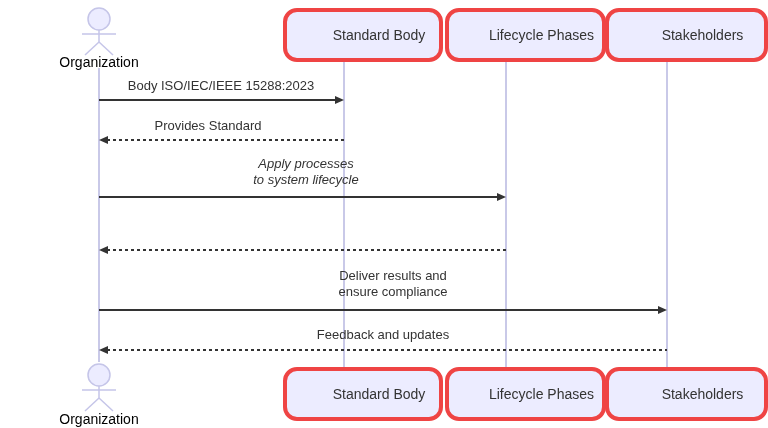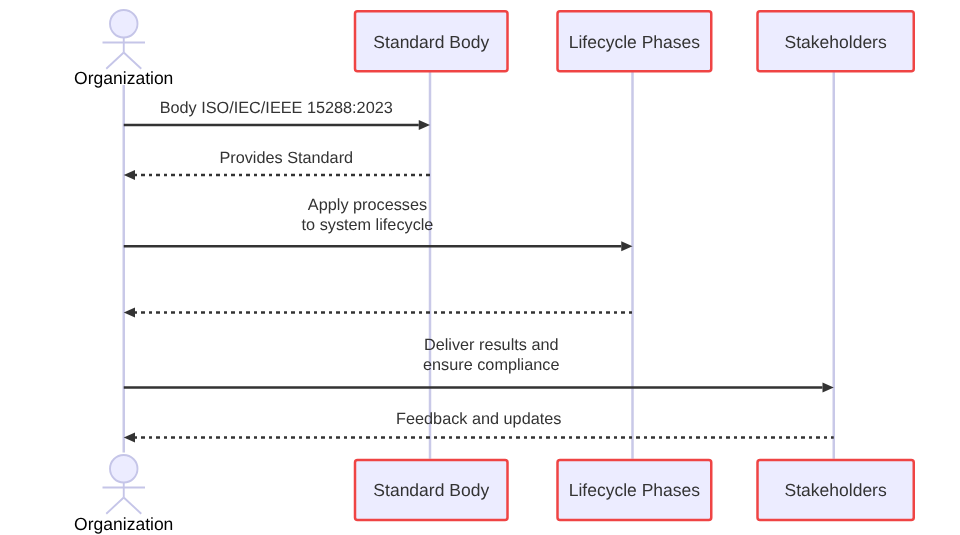--- a/index.html
+++ b/index.html
@@ -1,23 +1,23 @@
 <!DOCTYPE html>
 <html><head>
 <meta charset="utf-8">
 <style>
   html,body{margin:0;padding:0;background:#fff;}
   .diagram{
     position:relative;width:768px;height:428px;background:#fff;overflow:hidden;
     font-family:"Liberation Sans","DejaVu Sans",sans-serif;color:#333;
   }
   .pbox{
-    position:absolute;height:46px;background:#ECECFF;border:2px solid #ef4444;
-    border-radius:3px;display:flex;align-items:center;justify-content:center;
-    font-size:14px;color:#333;box-sizing:content-box;
+    position:absolute;height:46px;background:#ECECFF;border:4px solid #ef4444;
+    border-radius:14px;display:flex;align-items:center;justify-content:center;
+    font-size:14px;color:#333;box-sizing:content-box;padding-left:32px;
   }
   .lifeline{position:absolute;width:1.5px;background:#C9C9E8;}
   .actor-label{
     position:absolute;width:120px;text-align:center;font-size:14px;color:#000000;
     line-height:14px;
   }
   .msg-label{
     position:absolute;width:300px;text-align:center;font-size:13px;line-height:16px;
     color:#333;white-space:pre-line;
   }
@@ -64,25 +64,25 @@
     <span>Lifecycle Phases</span>
   </div>
   <div class="pbox" style="left:605px;top:8px;width:123px;">
     <span>Stakeholders</span>
   </div>
 
   <div class="msg-label" style="left:71px;top:78px;">Body ISO/IEC/IEEE 15288:2023</div>
   <div class="line-solid" style="left:99px;top:99px;width:236px;"></div>
   <div class="arrow-r" style="left:335px;top:96px;"></div>
 
-  <div class="msg-label" style="left:79px;top:118px;">Provides Standard</div>
+  <div class="msg-label" style="left:58px;top:118px;">Provides Standard</div>
   <div class="line-dashed" style="left:107px;top:139px;width:237px;"></div>
   <div class="arrow-l" style="left:99px;top:136px;"></div>
 
-  <div class="msg-label" style="left:144px;top:156px;">Apply processes
+  <div class="msg-label" style="left:156px;top:156px;font-style:italic;">Apply processes
 to system lifecycle</div>
   <div class="line-solid" style="left:99px;top:196px;width:398px;"></div>
   <div class="arrow-r" style="left:497px;top:193px;"></div>
 
   <div class="line-dashed" style="left:107px;top:249px;width:399px;"></div>
   <div class="arrow-l" style="left:99px;top:246px;"></div>
 
   <div class="msg-label" style="left:243px;top:268px;">Deliver results and
 ensure compliance</div>
   <div class="line-solid" style="left:99px;top:309px;width:559px;"></div>

